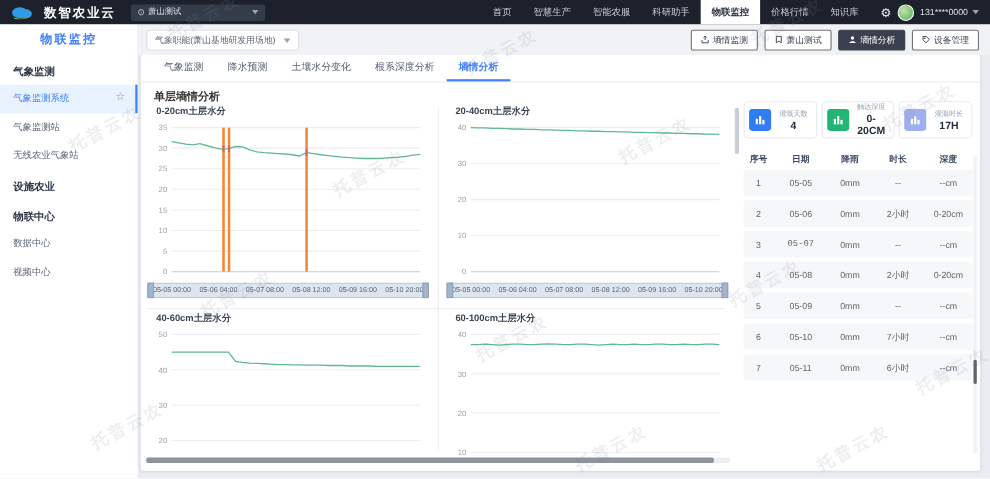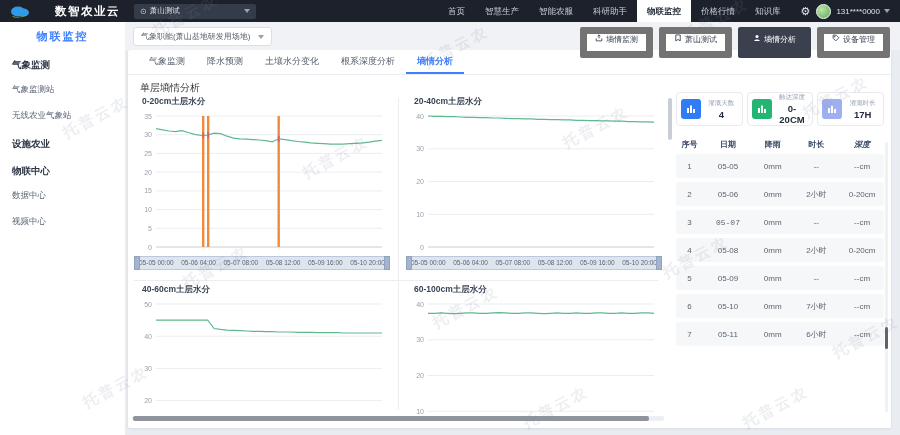--- a/index.html
+++ b/index.html
@@ -2,21 +2,21 @@
 <html><head>
 <meta charset="utf-8">
 <style>
   html,body{margin:0;padding:0}
   body{width:900px;height:435px;position:relative;background:#e9edf2;overflow:hidden;
        font-family:"Liberation Sans",sans-serif;-webkit-font-smoothing:antialiased}
   
   .navbar{position:absolute;left:0;top:0;width:900px;height:22px;background:#1d212b;
           display:flex;align-items:center;color:#c6ccd8;z-index:10}
   .logo{margin-left:10px;display:flex;align-items:center}
-  .brand{font-size:11.5px;font-weight:bold;color:#fff;letter-spacing:1.5px;margin-left:25px}
+  .brand{font-size:11.5px;font-weight:bold;color:#fff;letter-spacing:1.5px;margin-left:10px}
   .loc-select{margin-left:14px;width:110px;height:15px;background:#343b49;border-radius:2px;
               display:inline-flex;align-items:center;justify-content:space-between;
               padding:0 6px;font-size:7.5px;color:#e3e7ee;cursor:pointer}
   .caret{display:inline-block;width:0;height:0;border-left:3px solid transparent;
          border-right:3px solid transparent;border-top:4px solid #9aa3b2;margin-left:4px}
   .nav-spacer{flex:1}
   .nav-item{font-size:8.5px;line-height:22px;padding:0 10px;cursor:pointer;white-space:nowrap}
   .nav-item.active{background:#ffffff;color:#2b313d;font-weight:bold}
   .gear{font-size:11px;color:#e6e9ef;margin:0 6px 0 10px;cursor:pointer}
   .avatar{width:13px;height:13px;border-radius:50%;border:1px solid #fff;
@@ -26,36 +26,36 @@
   .subheader{position:absolute;left:0;top:22px;width:900px;height:28px;z-index:5}
   .side-title{position:absolute;left:0;top:0;width:125px;height:28px;background:#fff;
               color:#3d7fff;font-weight:bold;font-size:11px;text-align:center;
               line-height:28px;letter-spacing:2px}
   .content-header{position:absolute;left:125px;top:0;right:0;height:28px;background:#f0f2f6}
   .station-chip{position:absolute;left:8px;top:5px;height:17px;padding:0 7px;background:#fff;
                 border:1px solid #dcdfe5;border-radius:3px;display:inline-flex;align-items:center;
                 gap:4px;font-size:8px;color:#5a6270;cursor:pointer}
   .station-chip .caret{border-top-color:#98a0ac}
   .actions{position:absolute;right:10px;top:5px;display:flex;gap:6px}
-  .act-btn{height:17px;padding:0 8px;background:#fff;border:7px solid #737373;border-radius:2px;
-           display:inline-flex;gap:3px;font-size:8px;color:#3b4354;cursor:pointer}
+  .act-btn{height:17px;padding:0 8px;background:#fff;border:1px solid #737373;border-radius:2px;
+           display:inline-flex;align-items:center;gap:3px;font-size:8px;color:#3b4354;cursor:pointer}
   .act-btn.active{background:#3a404d;border-color:#3a404d;color:#fff}
   
   .sidebar{position:absolute;left:0;top:50px;width:125px;bottom:0;background:#fff}
   .sb-header{font-size:9.5px;font-weight:bold;color:#2e3646;padding:9px 12px 5px}
   .sb-item{position:relative;font-size:8.5px;color:#5c6578;padding:7px 12px;cursor:pointer}
   .sb-item.active{background:#e9f2ff;color:#3d7fff;border-right:2px solid #3d7fff}
   .sb-star{position:absolute;right:9px;top:5px;color:#8a93a3;font-size:10px}
   
   .card{position:absolute;left:128px;top:50px;width:763px;height:378px;background:#fff;
         border-radius:2px;box-shadow:0 1px 3px rgba(0,0,0,.08)}
   .tabs{display:flex;padding-left:10px;height:24px;border-bottom:1px solid #ebedf0}
   .tab{font-size:9px;color:#555e6e;line-height:23px;padding:0 11px;cursor:pointer;white-space:nowrap}
   .tab.active{color:#3d7fff;border-bottom:2px solid #3d7fff;font-weight:bold}
-  .sec-title{position:absolute;left:12px;top:31px;font-size:10px;font-weight:normal;color:#333}
+  .sec-title{position:absolute;left:12px;top:31px;font-size:10px;font-weight:bold;color:#333}
   
   .charts{position:absolute;left:2px;top:44px;width:542px;height:328px;overflow:hidden}
   .cbox{position:absolute;width:260px}
   .ctitle{font-size:8.5px;font-weight:bold;color:#3a4454;padding:2px 0 2px 10px}
   .div-v{position:absolute;left:268px;top:4px;bottom:12px;width:1px;background:#ededf0}
   .div-h{position:absolute;left:4px;right:14px;top:186px;height:1px;background:#ededf0}
   .dz{position:relative;height:12px;background:#dde5ef;border:1px solid #bcc9da;
       margin:0 2px;border-radius:2px;cursor:pointer}
   .dz-handle{position:absolute;top:-1px;width:4px;height:12px;background:#a3b5cc;border:1px solid #8fa3bd}
   .dz-handle.l{left:-1px}.dz-handle.r{right:-1px}
@@ -151,20 +151,21 @@
               <circle cx="3.4" cy="3.4" r="0.9" fill="#3b4354"></circle>
             </svg></span>
           <span>设备管理</span>
         </span>
       </span>
   </div>
 </div>
 
 <div class="sidebar" id="sidebar">
     <div class="sb-header">气象监测</div>
+    <div class="sb-item active"><span>气象监测系统</span><span class="sb-star">☆</span></div>
     <div class="sb-item"><span>气象监测站</span></div>
     <div class="sb-item"><span>无线农业气象站</span></div>
     <div class="sb-header">设施农业</div>
     <div class="sb-header">物联中心</div>
     <div class="sb-item"><span>数据中心</span></div>
     <div class="sb-item"><span>视频中心</span></div>
   </div>
 
 <div class="card">
   <div class="tabs" id="tabs">
@@ -330,21 +331,21 @@
             <div class="stat-vl">17H</div>
           </span>
         </div>
       </div>
     <div id="table">
         <div class="t-head">
           <span class="t-cell" style="width: 13%;">序号</span>
           <span class="t-cell" style="width: 24%;">日期</span>
           <span class="t-cell" style="width: 19%;">降雨</span>
           <span class="t-cell" style="width: 23%;">时长</span>
-          <span class="t-cell" style="width: 21%; font-style: italic;">深度</span>
+          <span class="t-cell" style="width: 21%;">深度</span>
         </div>
         <div class="t-row">
           <span class="t-cell" style="width: 13%;">1</span>
           <span class="t-cell" style="width: 24%;">05-05</span>
           <span class="t-cell" style="width: 19%;">0mm</span>
           <span class="t-cell" style="width: 23%;">--</span>
           <span class="t-cell" style="width: 21%;">--cm</span>
         </div>
         <div class="t-row">
           <span class="t-cell" style="width: 13%;">2</span>

